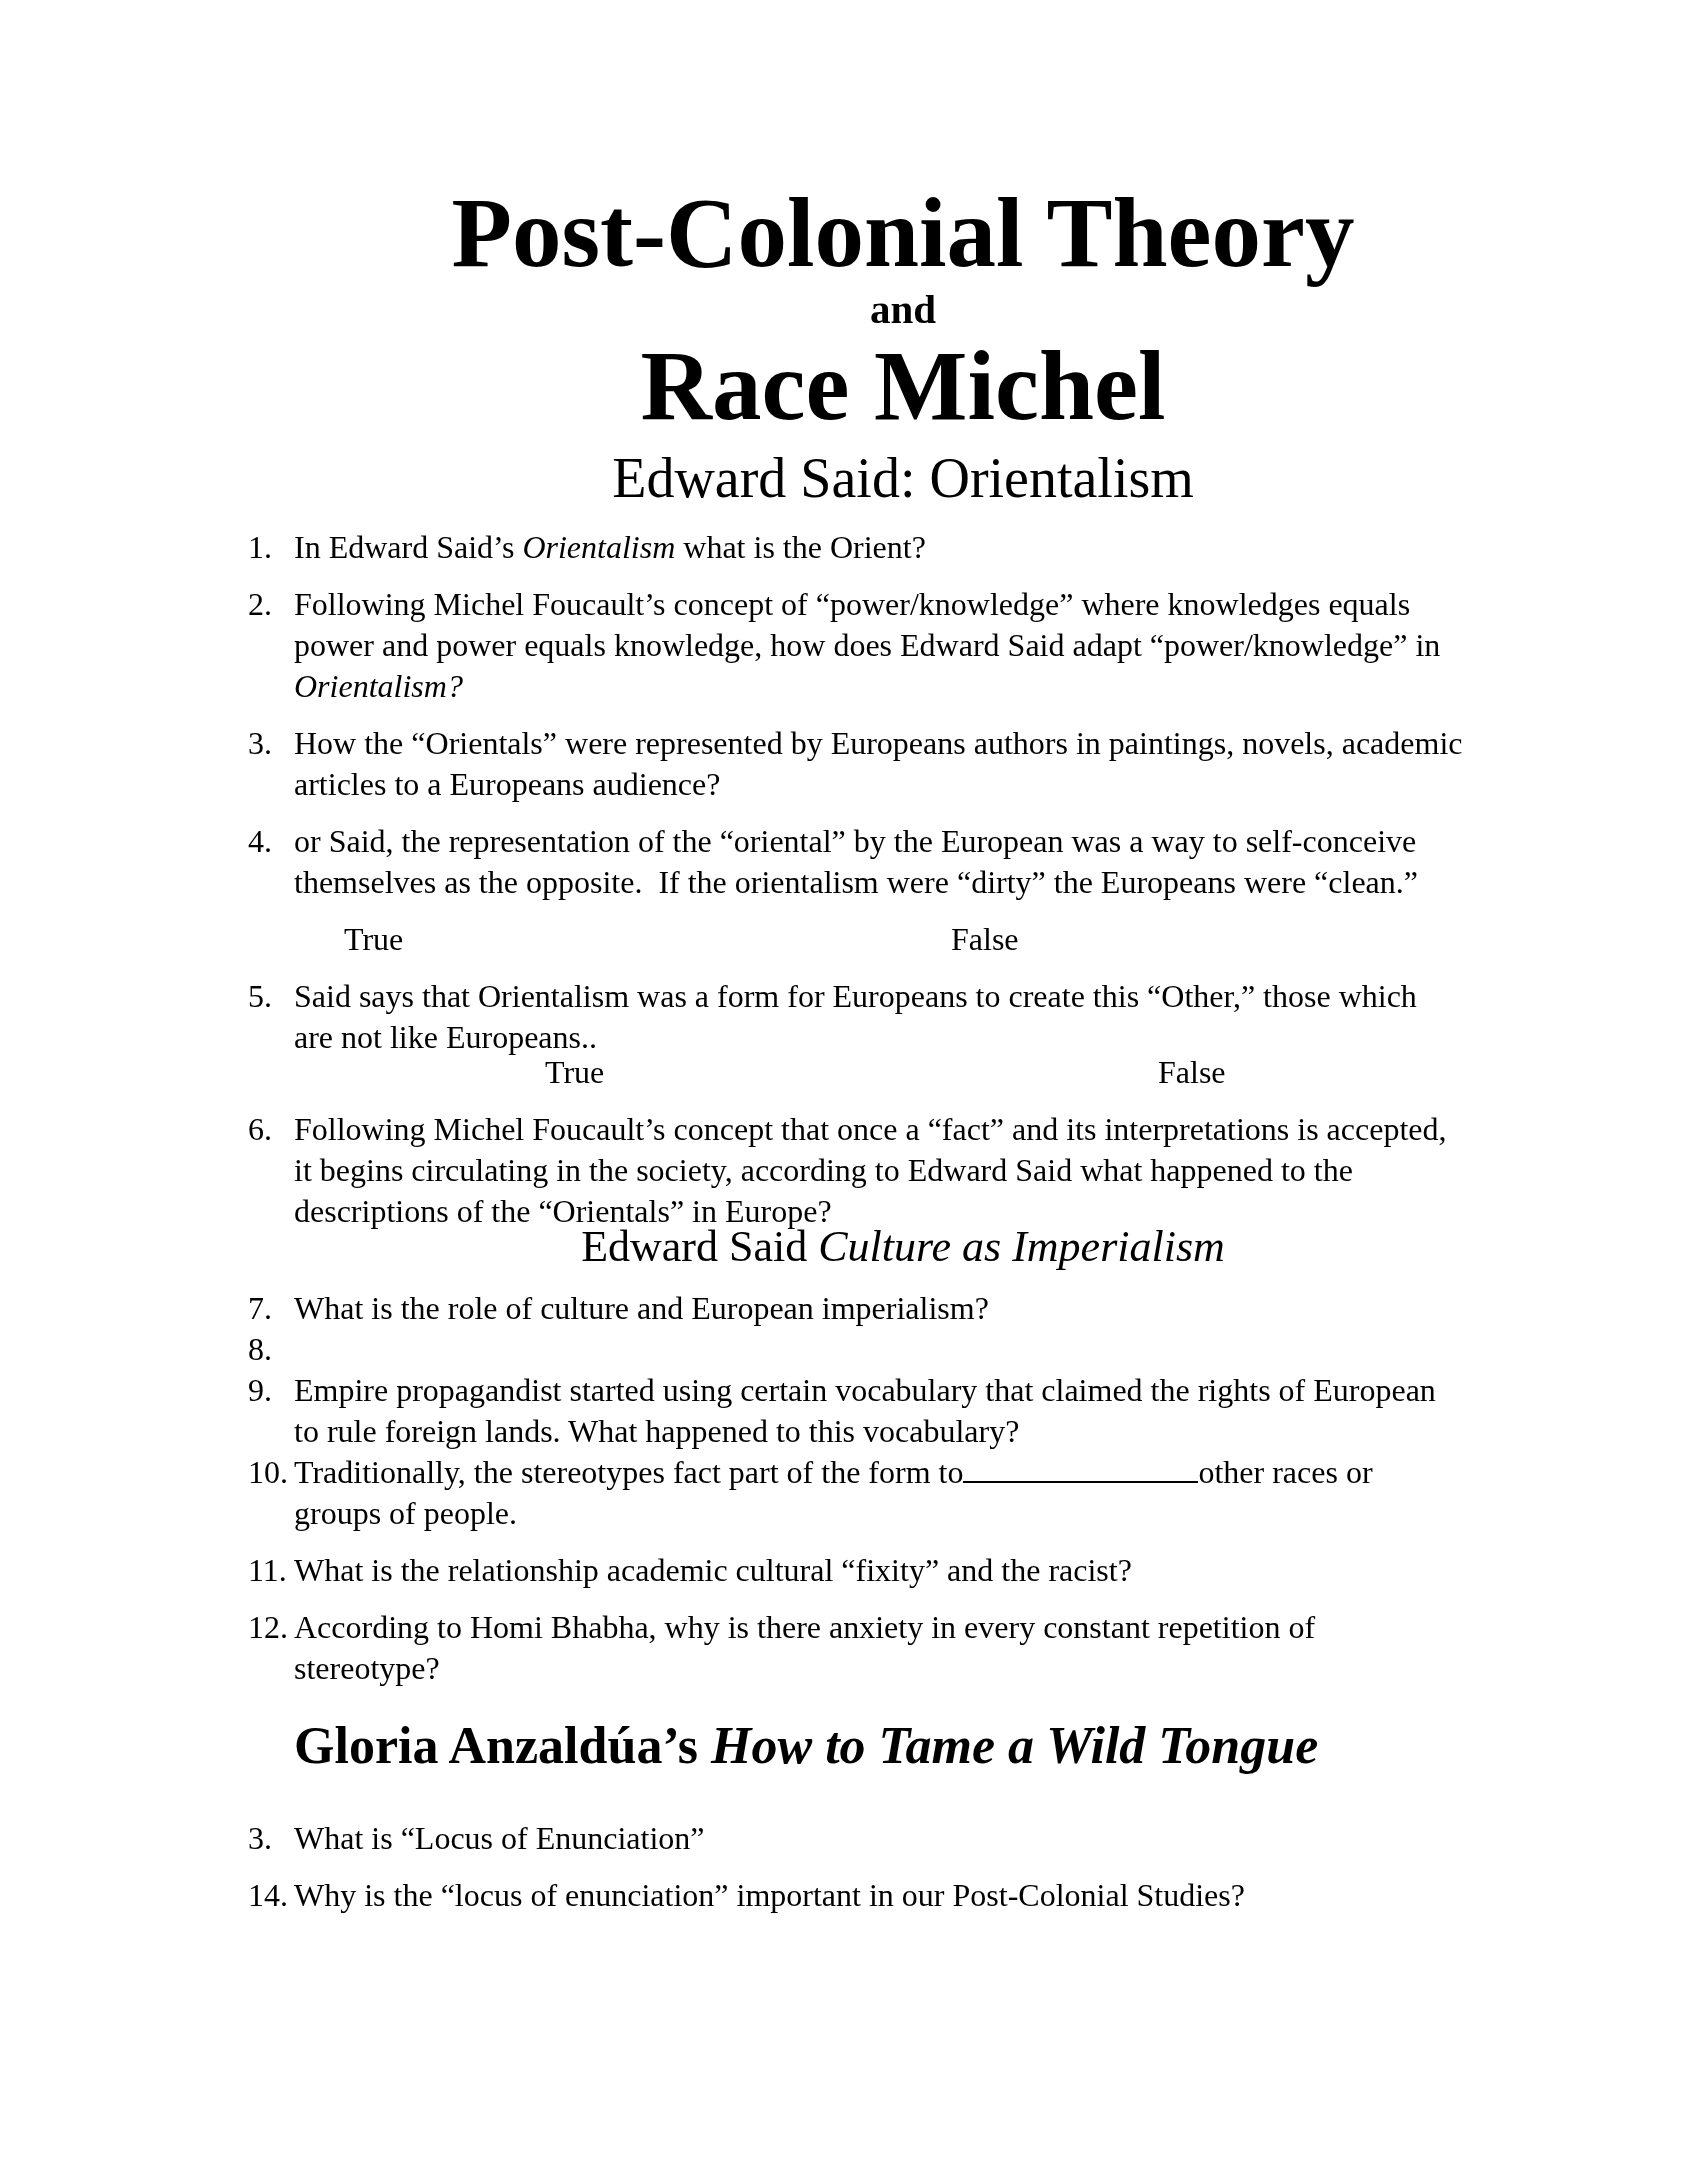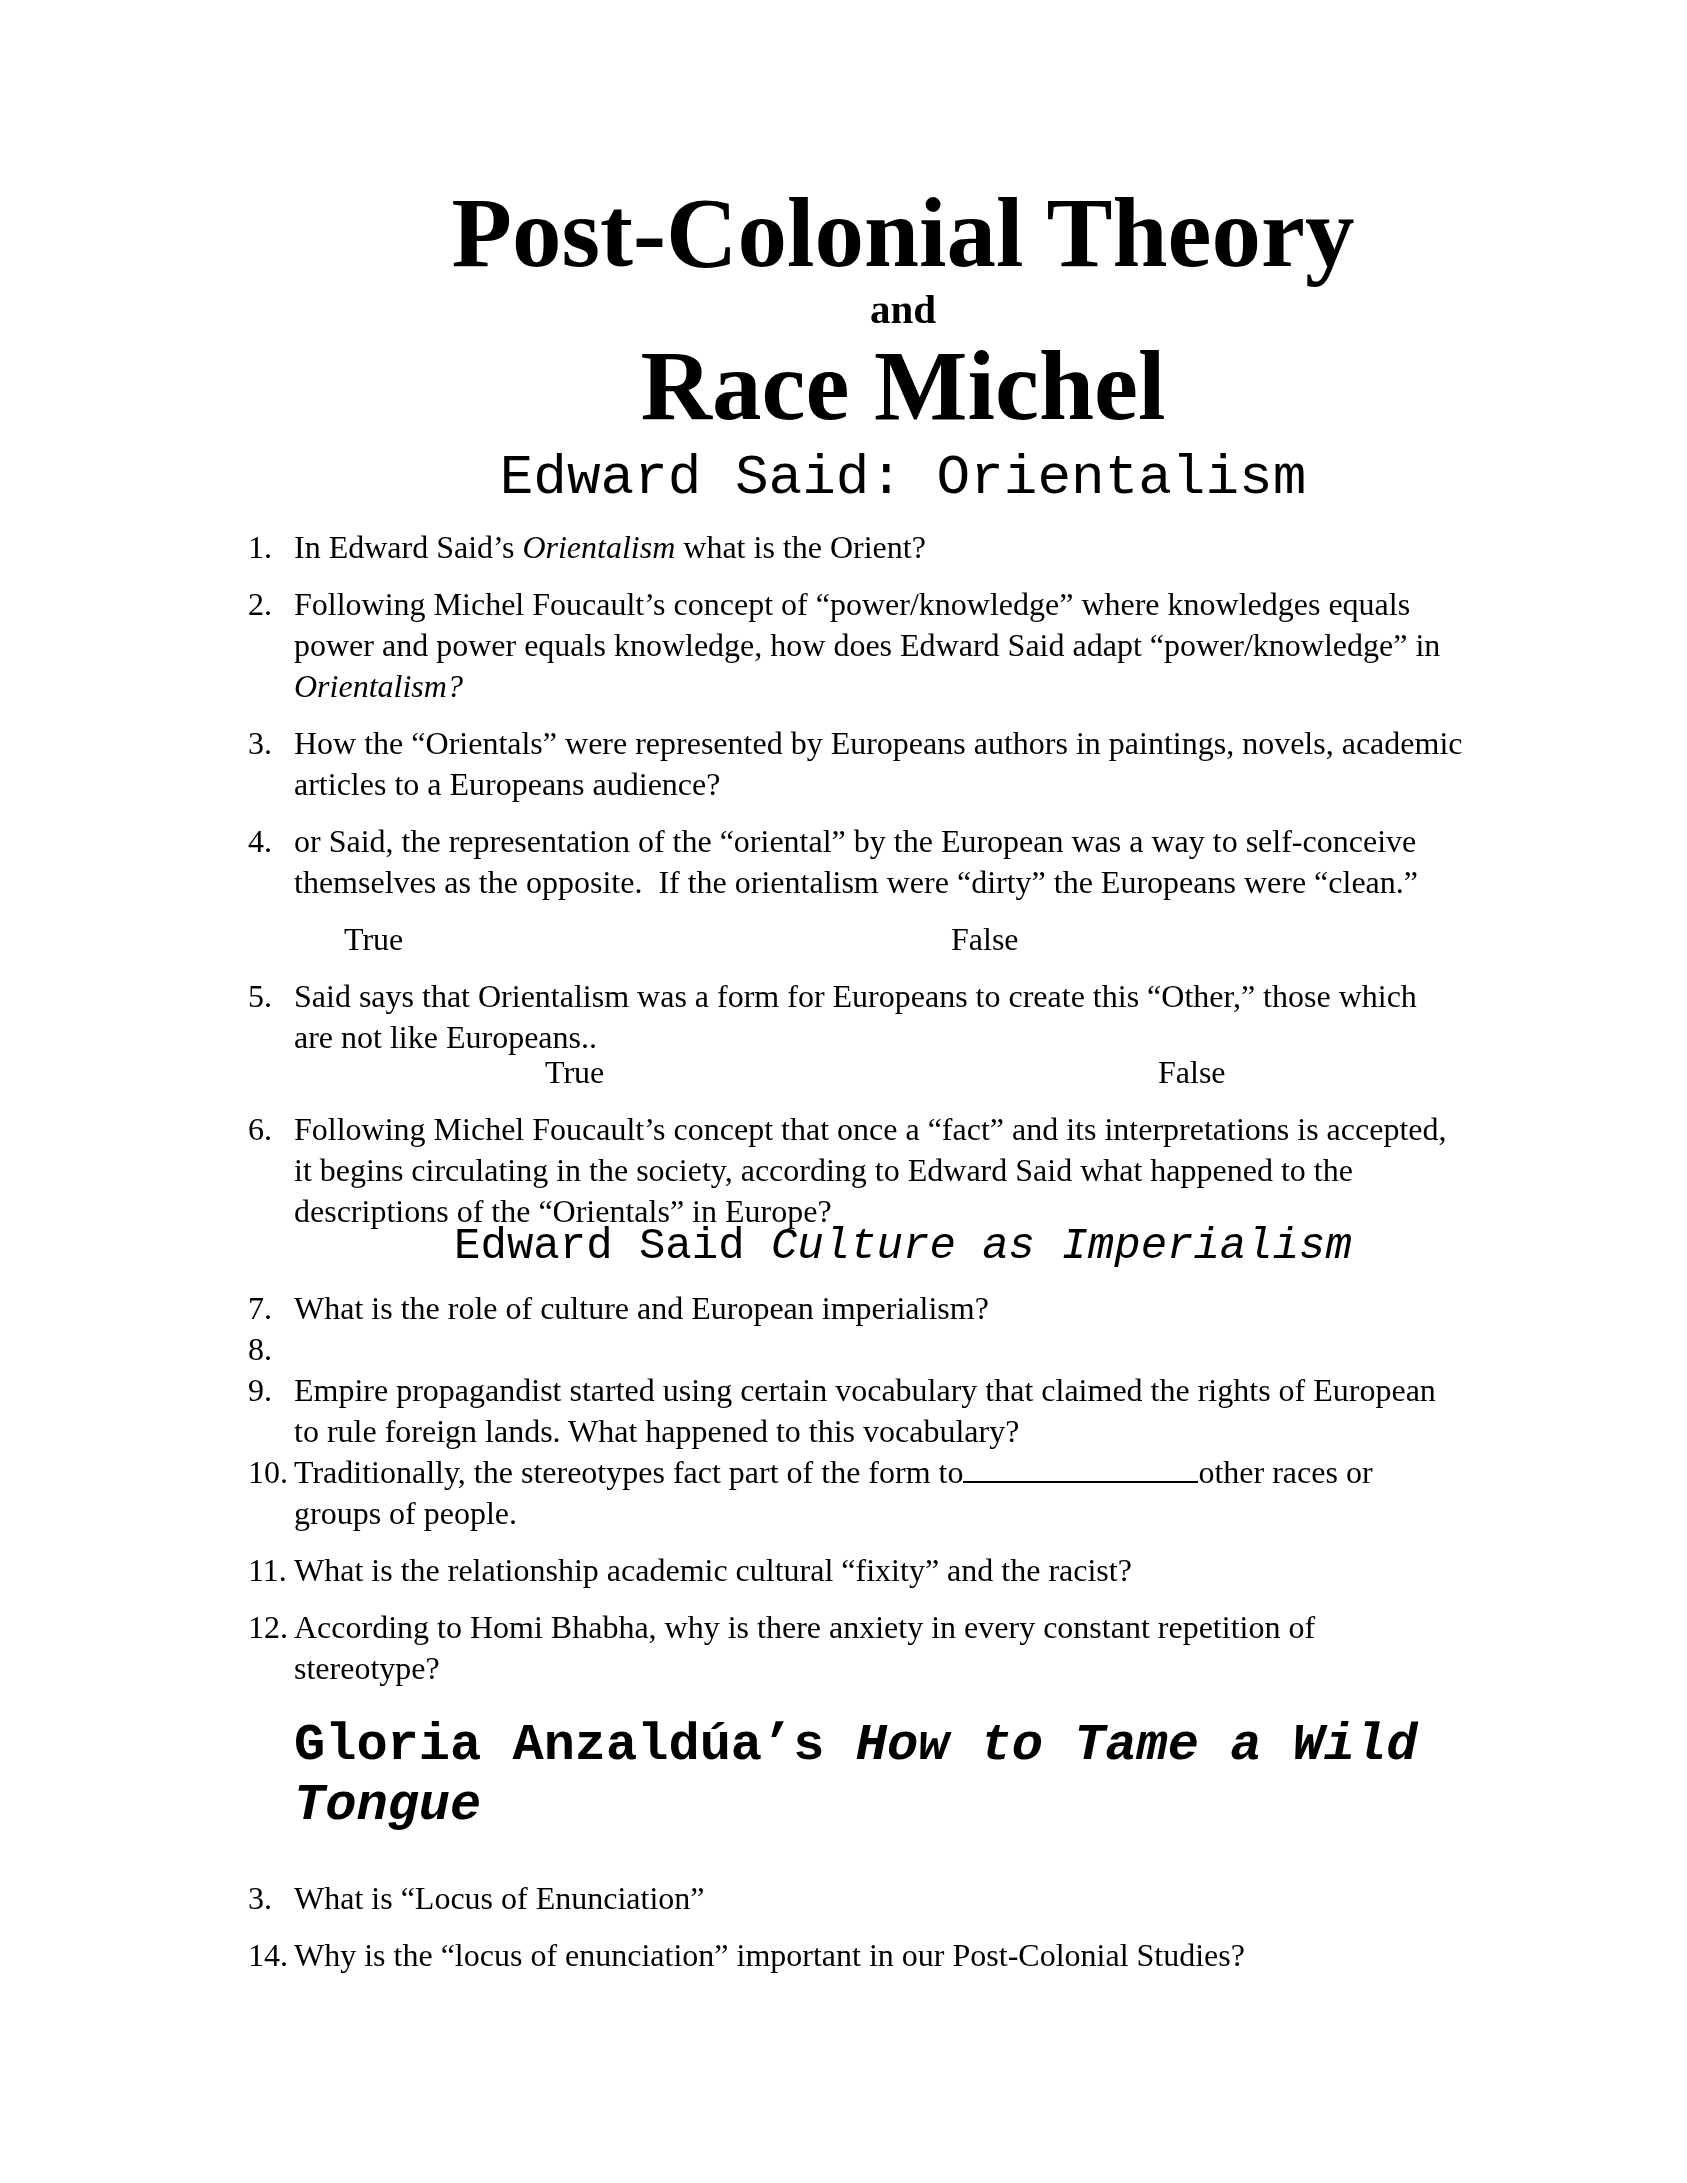--- a/index.html
+++ b/index.html
@@ -12,21 +12,21 @@
     font-family: "Liberation Serif", "DejaVu Serif", serif;
     padding: 180px 198px 0 198px;
     position: relative;
     overflow: hidden;
   }
   
   .header { text-align: center; padding-left: 119px; }
   .title { font-size: 99px; font-weight: 700; line-height: 1.08; }
   .title-and { font-size: 41px; font-weight: 700; line-height: 1.12; }
   
-  .sheading { font-size: 44px; line-height: 1.16; text-align: center; padding-left: 119px; font-weight: 400; font-family: Liberation Mono, monospace; }
+  .sheading { font-size: 44px; line-height: 1.16; text-align: center; padding-left: 119px; font-weight: 400; }
   .sheading.left { text-align: left; padding-left: 96px; }
   .sh-orientalism { font-size: 56px; margin: 6.6px 0 0 0; }
   .sh-culture-as-imperialism { margin: -26.5px 0 16px 0; }
   .sh-stereotypes { margin: 79px 0 44px 0; }
   .sh-wild-tongue { font-weight: 700; font-size: 52px; margin: 26.5px 0 42px 0; }
   .i { font-style: italic; }
   .b { font-weight: 700; }
   
   .qlist-start { margin-top: 16px; }
   .q {

